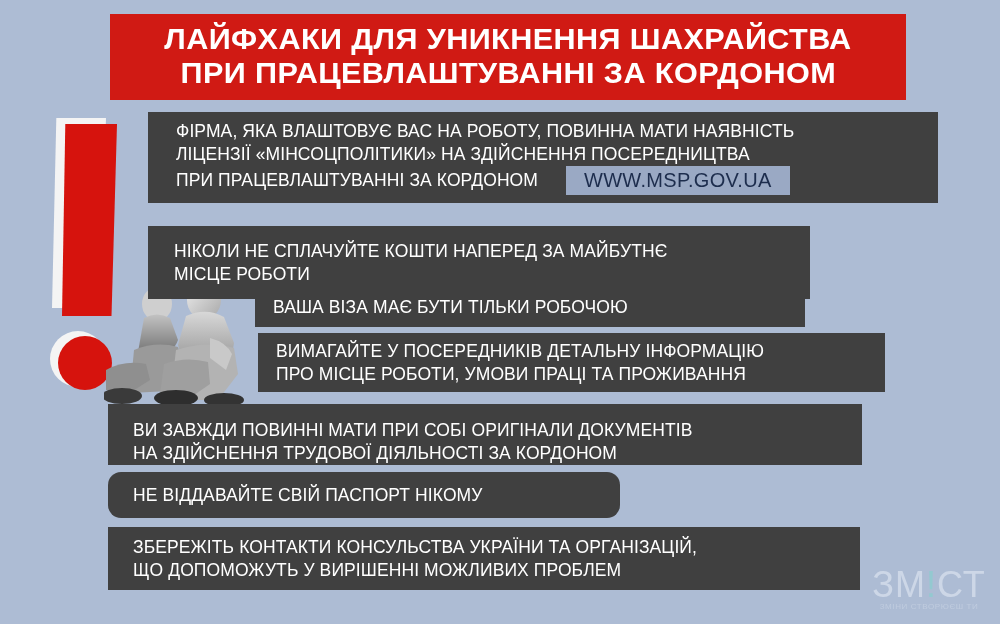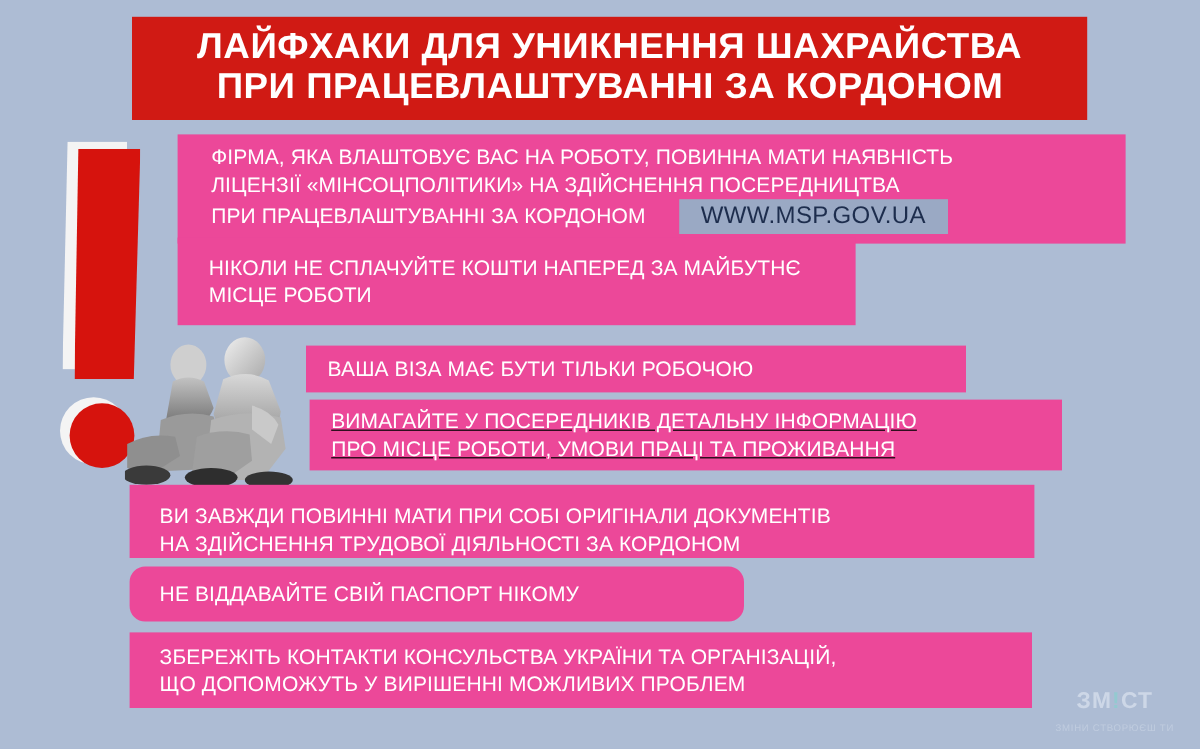--- a/index.html
+++ b/index.html
@@ -98,48 +98,48 @@
     top: 278px;
     width: 172px;
     height: 128px;
     overflow: hidden;
   }
   .photo svg { display: block; }
 
   
   .bar {
     position: absolute;
-    background: #ec4899;
+    background: #404040;
     box-sizing: border-box;
     display: flex;
     flex-direction: column;
     justify-content: center;
   }
   .bar .line {
     color: #ffffff;
     font-size: 17.5px;
     line-height: 23px;
     white-space: nowrap;
     letter-spacing: 0.1px;
   }
   .bar-inner {
     padding-left: 26px;
   }
 
   .bar1 { left: 148px; top: 112px; width: 790px; height: 91px; }
-  .bar2 { left: 148px; top: 198px; width: 565px; height: 73px; }
+  .bar2 { left: 148px; top: 226px; width: 662px; height: 73px; }
   .bar3 { left: 255px; top: 288px; width: 550px; height: 39px; }
   .bar4 { left: 258px; top: 333px; width: 627px; height: 59px; }
   .bar5 { left: 108px; top: 404px; width: 754px; height: 61px; justify-content: flex-end; }
   .bar6 { left: 108px; top: 472px; width: 512px; height: 46px; border-radius: 13px; }
   .bar7 { left: 108px; top: 527px; width: 752px; height: 63px; }
 
   .bar1 .bar-inner { padding-left: 28px; }
   .bar3 .bar-inner { padding-left: 18px; }
-  .bar4 .bar-inner { padding-left: 18px; text-decoration: underline; }
+  .bar4 .bar-inner { padding-left: 18px; }
   .bar5 .bar-inner { padding-left: 25px; }
   .bar6 .bar-inner { padding-left: 25px; }
   .bar7 .bar-inner { padding-left: 25px; }
 
   
   .line-with-badge {
     display: flex;
     align-items: center;
   }
   .url-badge {
@@ -159,22 +159,22 @@
   .watermark {
     position: absolute;
     right: 12px;
     bottom: 12px;
     width: 118px;
     text-align: center;
     opacity: 0.55;
   }
   .wm-main {
     color: #e8eef7;
-    font-size: 19px;
-    font-weight: bold;
+    font-size: 36px;
+    font-weight: normal;
     letter-spacing: 1px;
     line-height: 30px;
   }
   .wm-main .dot { color: #7fd4cd; }
   .wm-sub {
     color: #cfd9e8;
     font-size: 8px;
     letter-spacing: 0.6px;
     line-height: 11px;
     margin-top: 1px;

